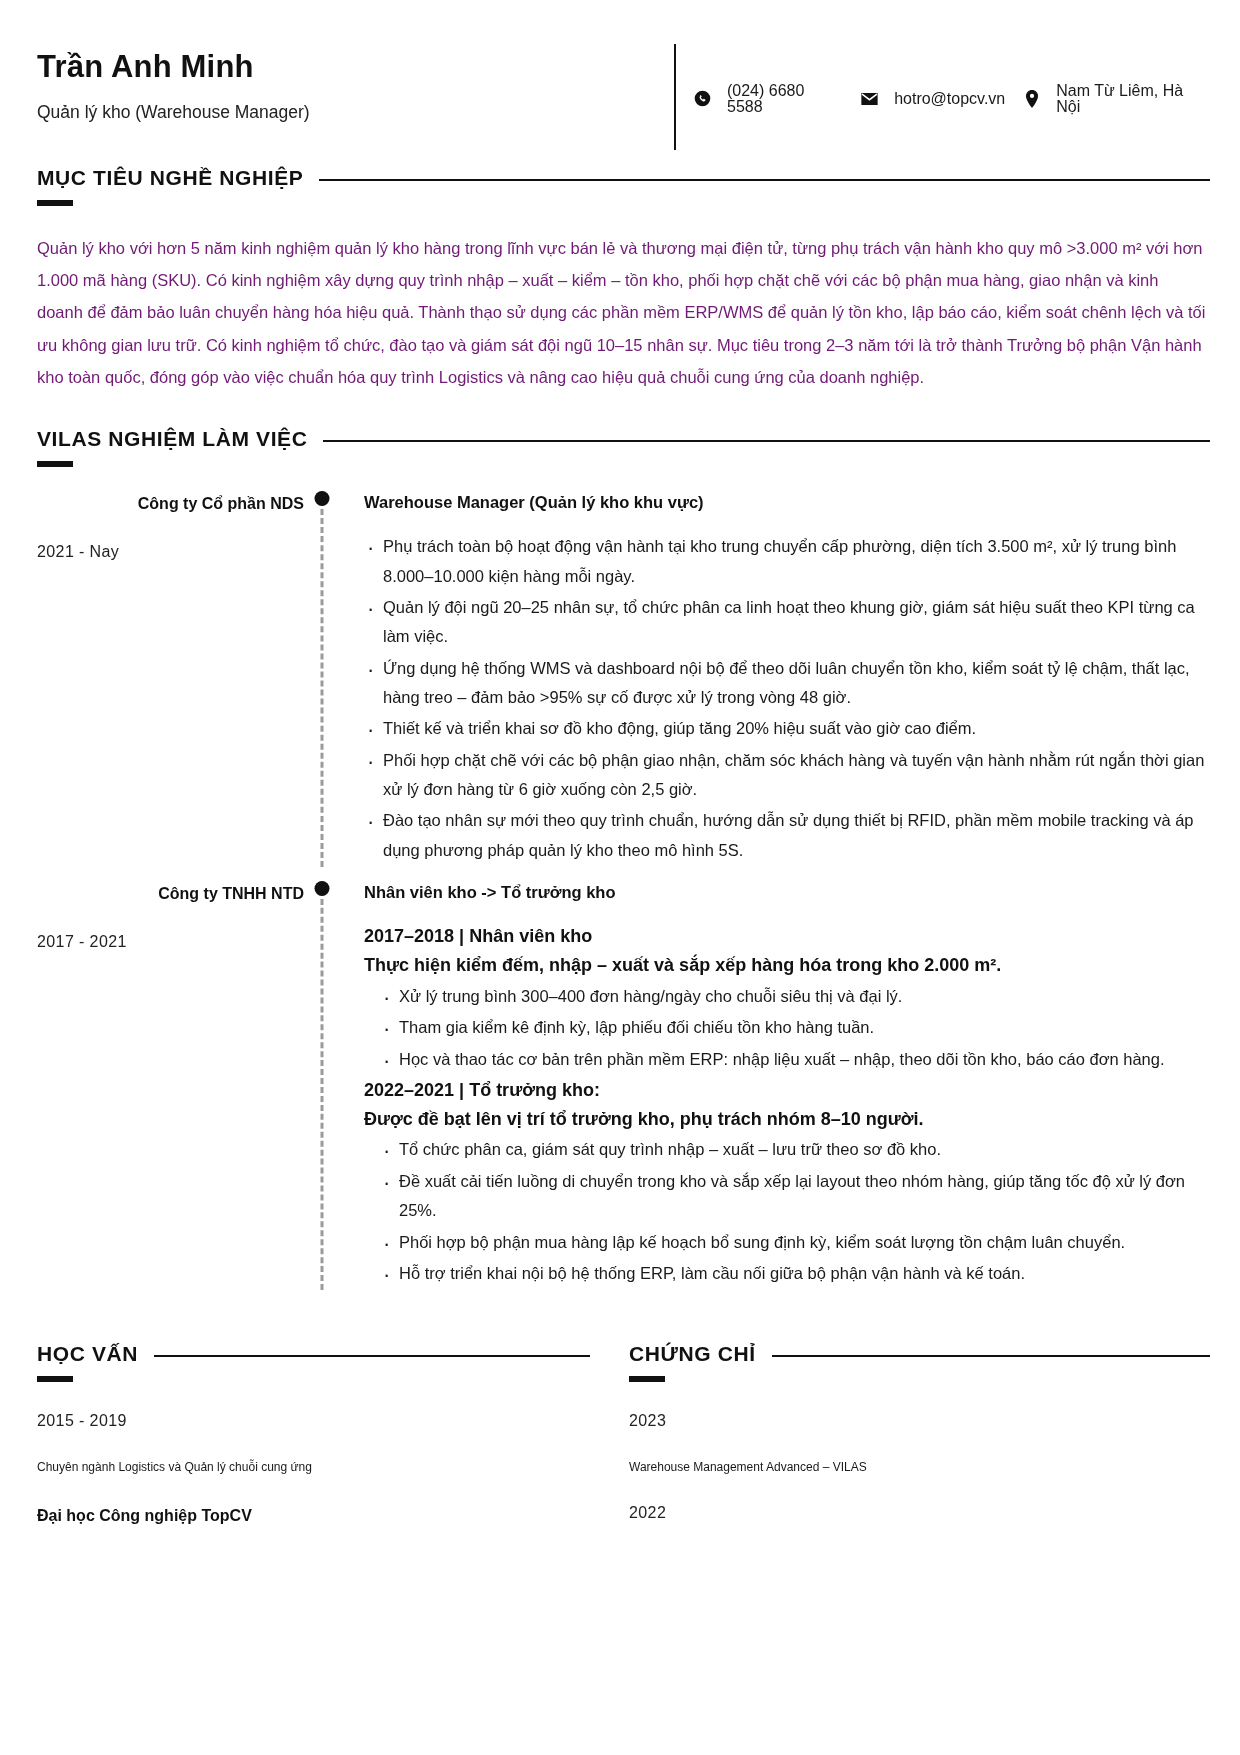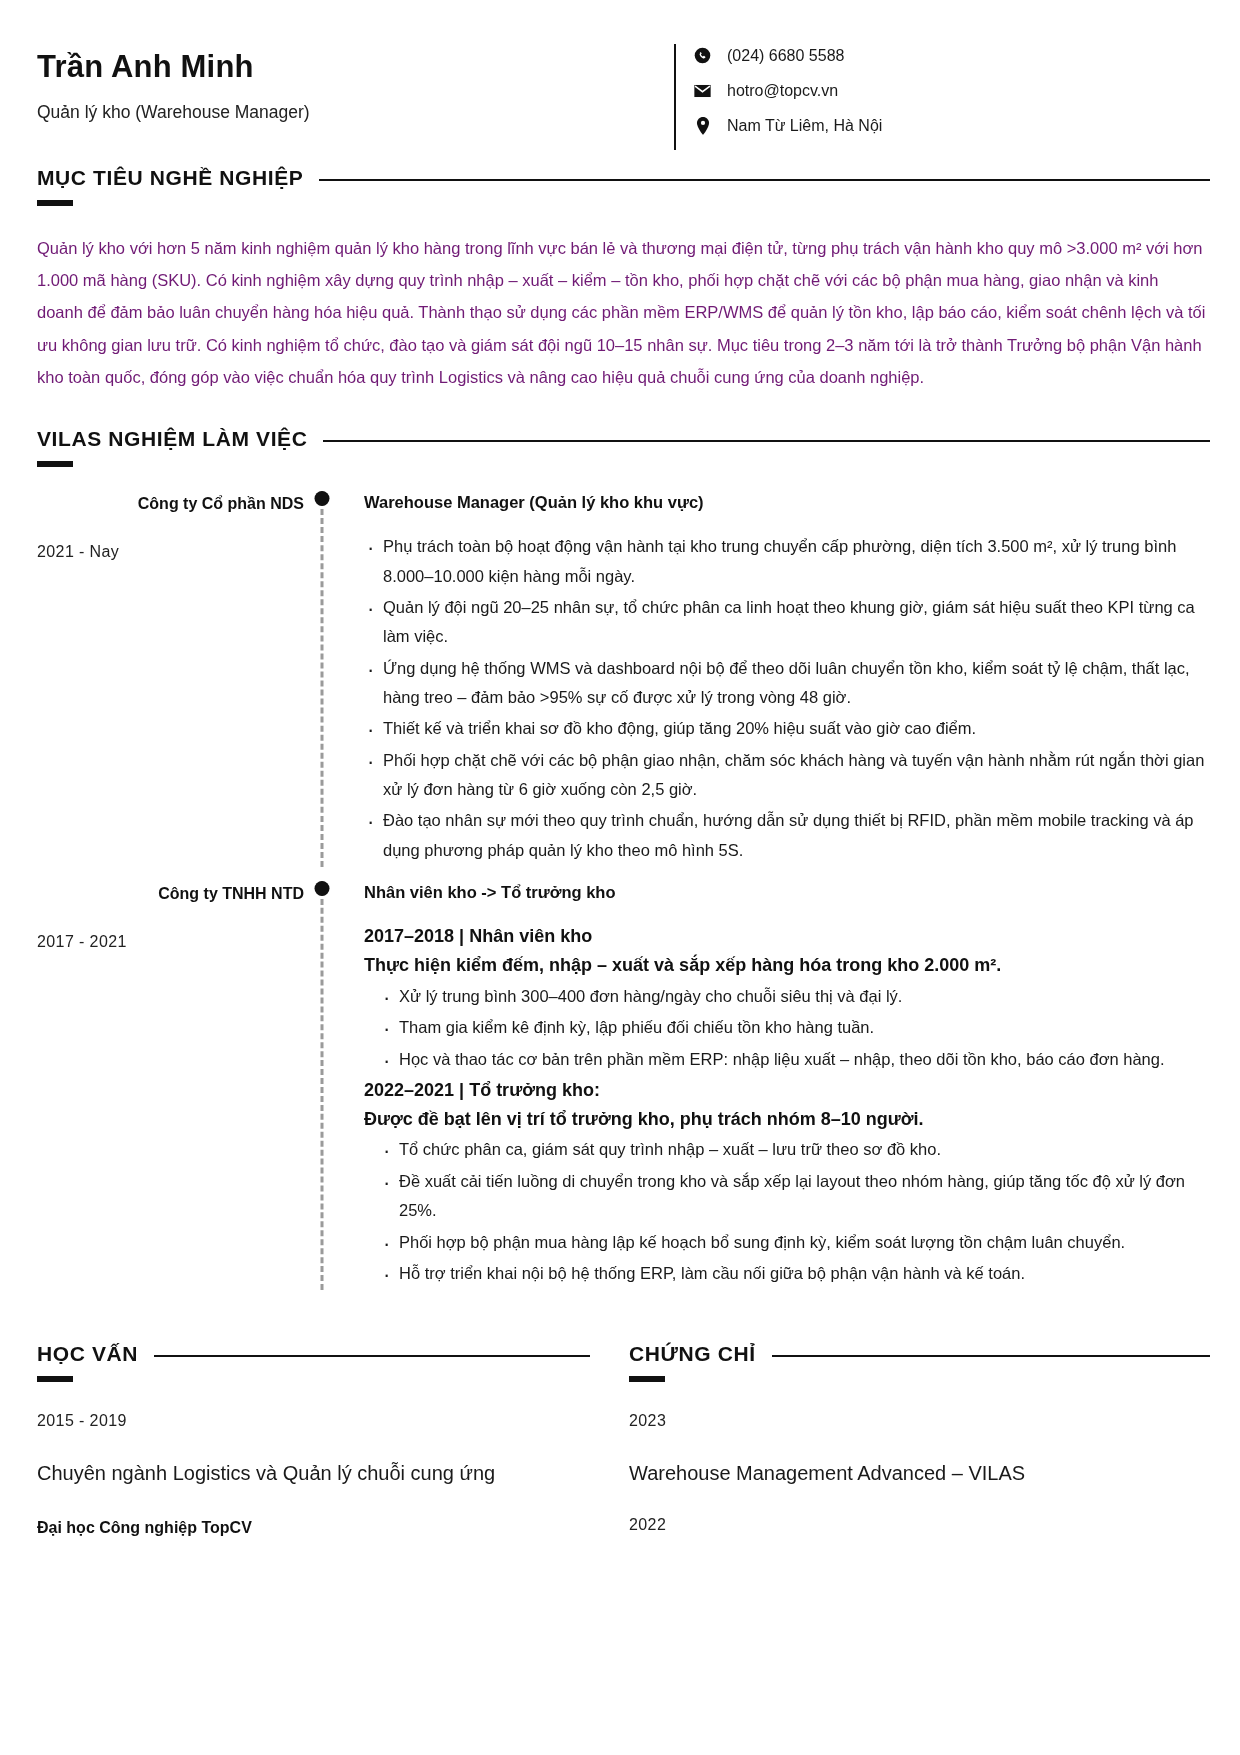--- a/index.html
+++ b/index.html
@@ -58,21 +58,21 @@
   }
   .contact-rule {
     width: 2px;
     background: #111;
     margin-right: 18px;
     align-self: stretch;
     min-height: 106px;
   }
   .contact-list {
     display: flex;
-    flex-direction: column;
+    flex-direction: row;
     justify-content: flex-start;
     gap: 18px;
     padding-top: 3px;
   }
   .contact-row {
     display: flex;
     align-items: center;
     gap: 16px;
     font-size: 16px;
     color: #1a1a1a;
@@ -227,21 +227,21 @@
   .bcol { width: 50%; padding-right: 32px; }
   .bcol.right { padding-right: 0; padding-left: 4px; }
   .entry { padding-top: 30px; padding-left: 3px; }
   .entry-year {
     font-size: 16px;
     color: #222;
     letter-spacing: 0.4px;
     margin-bottom: 28px;
   }
   .entry-desc {
-    font-size: 20px;
+    font-size: 12px;
     color: #1a1a1a;
     line-height: 1.5;
     margin-bottom: 28px;
   }
   .entry-strong {
     font-size: 16px;
     font-weight: bold;
     color: #111;
     line-height: 1.5;
   }

